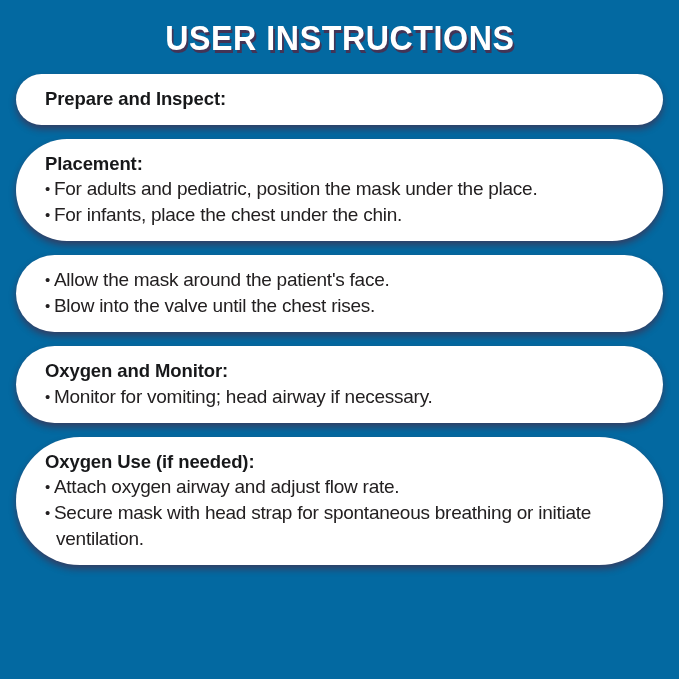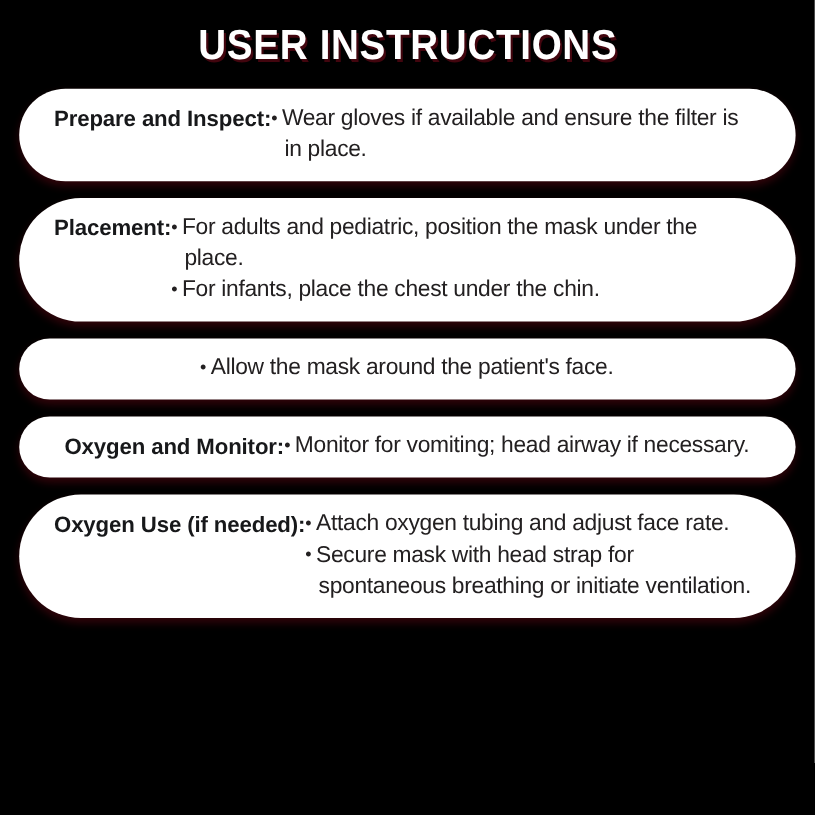--- a/index.html
+++ b/index.html
@@ -11,21 +11,21 @@
     height: 679px;
     overflow: hidden;
     font-family: "Liberation Sans", sans-serif;
   }
 
   #poster {
     position: relative;
     box-sizing: border-box;
     width: 679px;
     height: 679px;
-    background: #000000;
+    background: #0369a1;
     padding: 0 16px;
     display: flex;
     flex-direction: column;
     align-items: stretch;
   }
 
   
   #title-wrap {
     height: 74px;
     display: flex;
@@ -56,21 +56,21 @@
     padding-bottom: 17px;
   }
 
   .card {
     background: #FFFFFF;
     border-radius: 999px;
     box-shadow: 0 4px 7px rgba(110, 8, 22, 0.45);
     padding: 12px 30px 13px 29px;
     box-sizing: border-box;
     display: flex;
-    flex-direction: row;
+    flex-direction: column;
     justify-content: center;
     flex: 0 0 auto;
   }
 
   .card-heading {
     color: #17181A;
     font-family: "Liberation Sans", sans-serif;
     font-weight: 700;
     font-size: 18.5px;
     line-height: 1.38;
@@ -107,48 +107,46 @@
 <div id="poster">
 
   <div id="title-wrap">
     <h1 id="poster-title">USER INSTRUCTIONS</h1>
   </div>
 
   <div id="cards">
 
     <section class="card">
       <div class="card-heading">Prepare and Inspect:</div>
-      <ul class="bullets">
-        <li class="bullet-item">Wear gloves if available and ensure the filter is in place.</li>
-      </ul>
     </section>
 
     <section class="card">
       <div class="card-heading">Placement:</div>
       <ul class="bullets">
         <li class="bullet-item">For adults and pediatric, position the mask under the place.</li>
         <li class="bullet-item">For infants, place the chest under the chin.</li>
       </ul>
     </section>
 
     <section class="card">
       <ul class="bullets">
         <li class="bullet-item">Allow the mask around the patient's face.</li>
+        <li class="bullet-item">Blow into the valve until the chest rises.</li>
       </ul>
     </section>
 
     <section class="card">
       <div class="card-heading">Oxygen and Monitor:</div>
       <ul class="bullets">
         <li class="bullet-item">Monitor for vomiting; head airway if necessary.</li>
       </ul>
     </section>
 
     <section class="card">
       <div class="card-heading">Oxygen Use (if needed):</div>
       <ul class="bullets">
-        <li class="bullet-item">Attach oxygen tubing and adjust face rate.</li>
+        <li class="bullet-item">Attach oxygen airway and adjust flow rate.</li>
         <li class="bullet-item">Secure mask with head strap for spontaneous breathing or initiate ventilation.</li>
       </ul>
     </section>
 
   </div>
 </div>
 
 </body></html>

